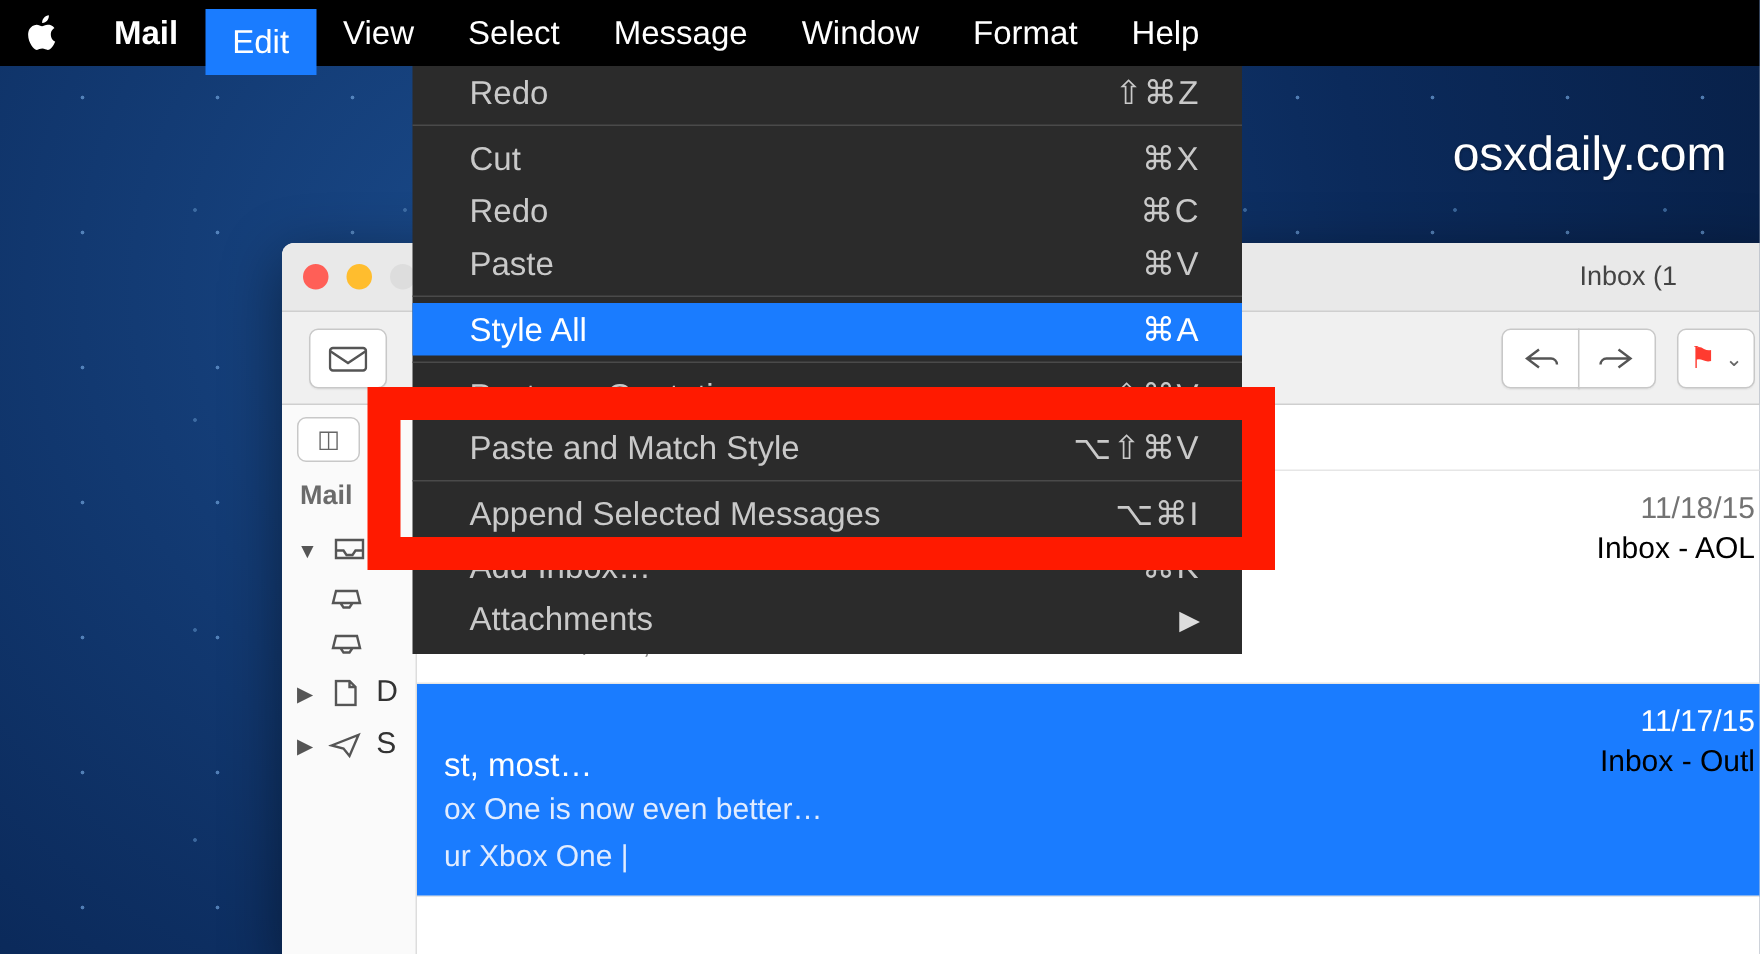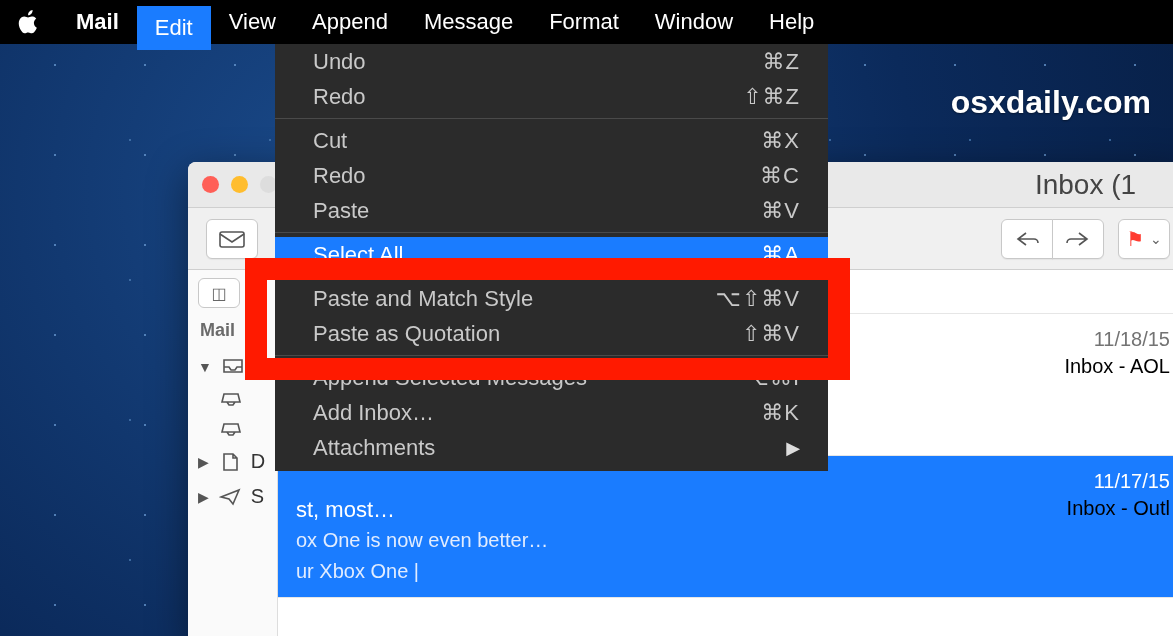--- a/index.html
+++ b/index.html
@@ -38,21 +38,21 @@
 .apple-logo svg { width: 22px; height: 26px; fill: #fff; display: block; }
 .menubar-item {
   padding: 0 18px; height: 44px; line-height: 44px; cursor: default;
 }
 .menubar-item.app { font-weight: 700; }
 .menubar-item.active { background: #1a7cff; margin-top: 12px; }
 
 
 .watermark {
   position: absolute; right: 22px; top: 84px;
-  color: #fff; font-size: 32px; font-weight: 700;
+  color: #fff; font-size: 32px; font-weight: 400;
   z-index: 90;
   text-shadow: 0 1px 2px rgba(0,0,0,.4);
   text-align: right;
 }
 
 
 .dropdown {
   position: absolute; left: 275px; top: 44px;
   width: 553px;
   background: #2b2b2b;
@@ -96,21 +96,21 @@
   border-bottom: 1px solid #cfcfcf;
   display: flex; align-items: center;
   padding: 0 14px;
 }
 .traffic-lights { display: flex; gap: 12px; margin-right: 20px; }
 .tl { width: 17px; height: 17px; border-radius: 50%; }
 .tl.close { background: #ff5f57; }
 .tl.min { background: #ffbd2e; }
 .tl.max { background: #ddd; }
 .win-title {
-  flex: 1; text-align: center; font-size: 28px; color: #444;
+  flex: 1; text-align: center; font-size: 18px; color: #444;
   margin-left: 700px;
 }
 
 .toolbar {
   height: 62px; background: #f0f0f0;
   border-bottom: 1px solid #cfcfcf;
   display: flex; align-items: center;
   padding: 0 18px; gap: 14px;
 }
 .tool-btn {
@@ -169,24 +169,24 @@
 
 <div class="menubar">
   <span class="apple-logo">
     <svg viewBox="0 0 20 24">
         <path d="M14.5 12.8c0-2.6 2.1-3.8 2.2-3.9-1.2-1.8-3.1-2-3.7-2-1.6-.2-3.1.9-3.9.9-.8 0-2-0.9-3.4-.9C3.9 7 2.3 8 1.4 9.6c-1.8 3.1-.5 7.7 1.3 10.2.9 1.2 1.9 2.6 3.2 2.6 1.3-.1 1.8-.8 3.4-.8 1.5 0 2 .8 3.4.8 1.4 0 2.3-1.2 3.2-2.5.7-1 1.1-2 1.3-2.6-1.3-.5-2.7-1.9-2.7-4.5zM12.2 4.4c.7-.9 1.2-2.1 1.1-3.4-1 .1-2.3.7-3 1.6-.7.8-1.3 2-1.1 3.2 1.1.1 2.3-.6 3-1.4z"></path>
       </svg>
   </span>
   <span class="menubar-item app">Mail</span>
   <span class="menubar-item active">Edit</span>
   <span class="menubar-item">View</span>
-  <span class="menubar-item">Append</span>
+  <span class="menubar-item">Select</span>
   <span class="menubar-item">Message</span>
+  <span class="menubar-item">Window</span>
   <span class="menubar-item">Format</span>
-  <span class="menubar-item">Window</span>
   <span class="menubar-item">Help</span>
 </div>
 
 <div class="watermark">osxdaily.com</div>
 
 <div class="window">
   <div class="titlebar">
     <div class="traffic-lights">
       <span class="tl close"></span>
       <span class="tl min"></span>
@@ -296,57 +296,53 @@
         </div>
         <div class="msg-preview">ox One is now even better…</div>
         <div class="msg-preview">ur Xbox One |</div>
       </div>
     </div>
   </div>
 </div>
 
 <div class="dropdown">
   <div class="drop-row">
-    <span>Undo</span>
-    <span class="shortcut">⌘Z</span>
-  </div>
-  <div class="drop-row">
     <span>Redo</span>
     <span class="shortcut">⇧⌘Z</span>
   </div>
   <div class="drop-sep"></div>
 
   <div class="drop-row">
     <span>Cut</span>
     <span class="shortcut">⌘X</span>
   </div>
   <div class="drop-row">
     <span>Redo</span>
     <span class="shortcut">⌘C</span>
   </div>
   <div class="drop-row">
     <span>Paste</span>
     <span class="shortcut">⌘V</span>
   </div>
   <div class="drop-sep"></div>
 
   <div class="drop-row selected">
-    <span>Select All</span>
+    <span>Style All</span>
     <span class="shortcut">⌘A</span>
   </div>
   <div class="drop-sep"></div>
 
+  <div class="drop-row">
+    <span>Paste as Quotation</span>
+    <span class="shortcut">⇧⌘V</span>
+  </div>
   <div class="drop-row">
     <span>Paste and Match Style</span>
     <span class="shortcut">⌥⇧⌘V</span>
   </div>
-  <div class="drop-row">
-    <span>Paste as Quotation</span>
-    <span class="shortcut">⇧⌘V</span>
-  </div>
   <div class="drop-sep"></div>
 
   <div class="drop-row">
     <span>Append Selected Messages</span>
     <span class="shortcut">⌥⌘I</span>
   </div>
   <div class="drop-row">
     <span>Add Inbox…</span>
     <span class="shortcut">⌘K</span>
   </div>

